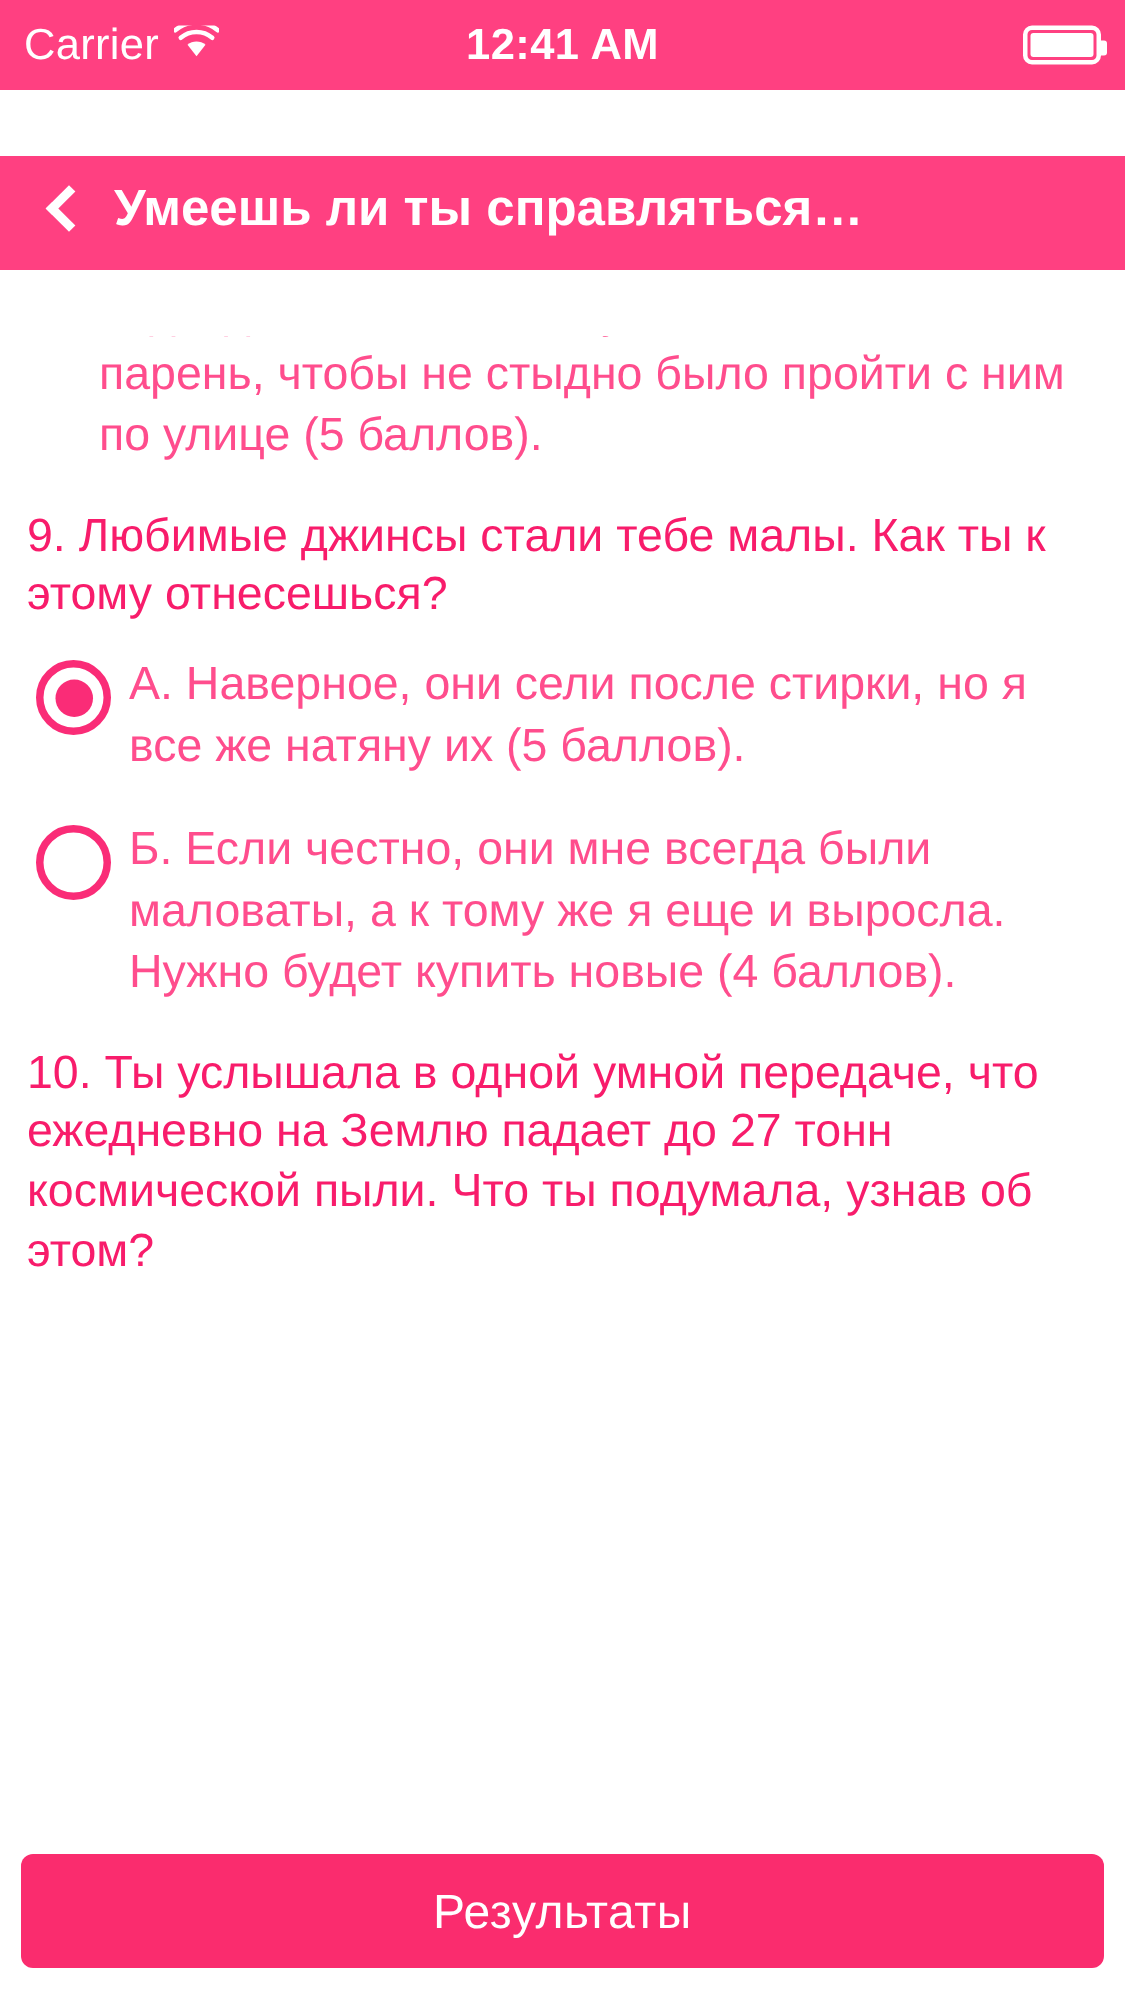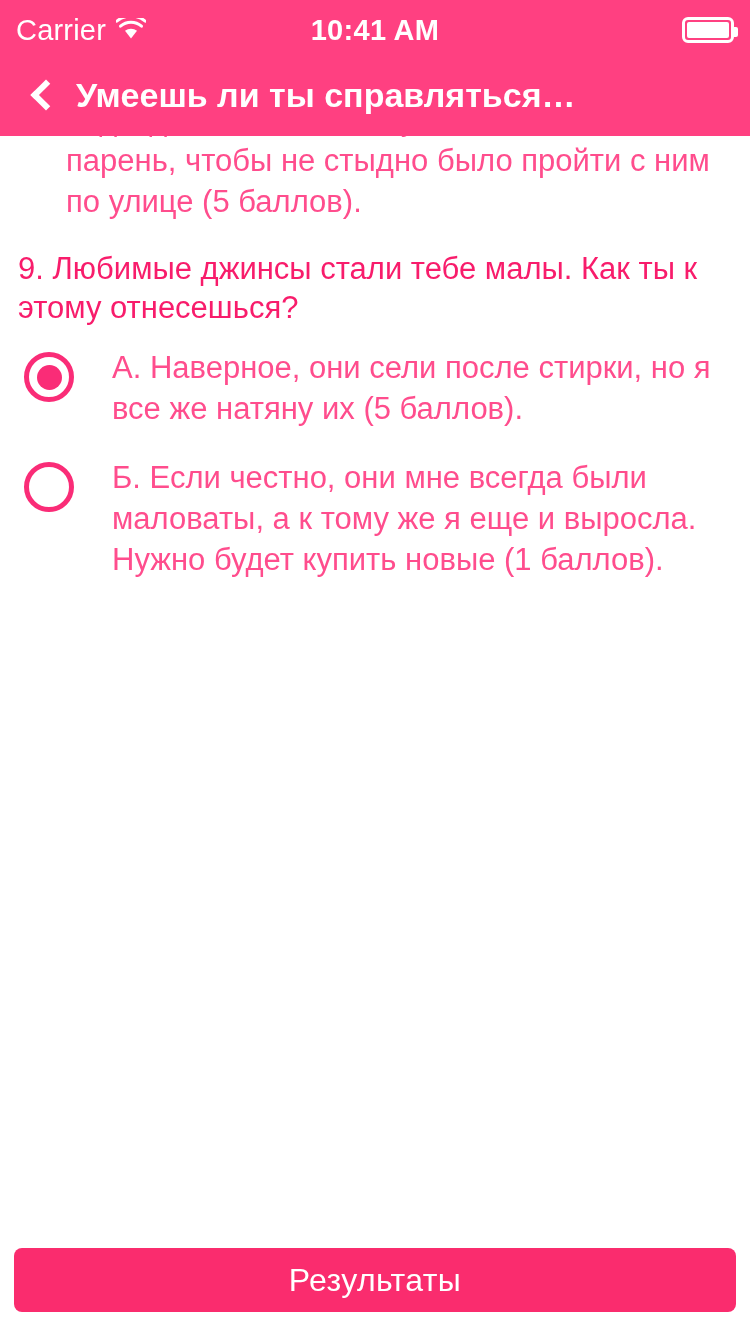--- a/index.html
+++ b/index.html
@@ -8,20 +8,21 @@
     background: #ffffff;
     font-family: "Liberation Sans", sans-serif;
     overflow: hidden;
   }
   .phone {
     position: relative;
     width: 750px; height: 1334px;
     background: #ffffff;
     display: flex;
     flex-direction: column;
+    gap: 44px;
   }
 
   
   .statusbar {
     height: 60px;
     background: #ff4081;
     color: #ffffff;
     display: flex;
     align-items: center;
     padding: 0 16px;
@@ -166,32 +167,31 @@
   }
   .radio.selected .dot { display: block; }
 
   .option-text {
     color: #ff4d8d;
     font-size: 31px;
     line-height: 1.32;
     font-weight: 400;
     flex: 1;
     padding-top: 2px;
-    margin-left: 26px;
   }
 
   
   .footer {
     flex: none;
     padding: 10px 14px 22px 14px;
     background: #ffffff;
   }
   .results-btn {
     width: 100%;
-    height: 64px;
+    height: 76px;
     background: #fa2c6e;
     color: #ffffff;
     border: none;
     border-radius: 8px;
     font-size: 32px;
     font-family: "Liberation Sans", sans-serif;
     letter-spacing: 0.4px;
     display: flex;
     align-items: center;
     justify-content: center;
@@ -206,21 +206,21 @@
     <div class="status-left">
       <span>Carrier</span>
       <span class="wifi-icon">
         <svg width="30" height="22" viewBox="0 0 30 22">
           <path d="M15 20.5 L9 12.8 a9.5 9.5 0 0 1 12 0 Z" fill="#ffffff"></path>
           <path d="M4.5 8.2 a16 16 0 0 1 21 0" stroke="#ffffff" stroke-width="3" fill="none" stroke-linecap="round"></path>
           <path d="M0.8 3.2 a22 22 0 0 1 28.4 0" stroke="#ffffff" stroke-width="3" fill="none" stroke-linecap="round"></path>
         </svg>
       </span>
     </div>
-    <div class="status-time">10:41 AM</div>
+    <div class="status-time">12:41 AM</div>
     <div class="status-right">
       <div class="battery">
         <div class="battery-fill"></div>
       </div>
     </div>
   </div>
 
   <div class="navbar">
     <div class="back-btn">
       <span class="chevron"></span>
@@ -237,23 +237,24 @@
 
       <div class="option">
         <div class="radio selected">
             <span class="dot"></span>
           </div>
         <div class="option-text">А. Наверное, они сели после стирки, но я все же натяну их (5 баллов).</div>
       </div>
 
       <div class="option">
         <div class="radio"></div>
-        <div class="option-text">Б. Если честно, они мне всегда были маловаты, а к тому же я еще и выросла. Нужно будет купить новые (1 баллов).</div>
+        <div class="option-text">Б. Если честно, они мне всегда были маловаты, а к тому же я еще и выросла. Нужно будет купить новые (4 баллов).</div>
       </div>
 
+      <h2 class="question">10. Ты услышала в одной умной передаче, что ежедневно на Землю падает до 27 тонн космической пыли. Что ты подумала, узнав об этом?</h2>
 
 
 
     </div>
   </div>
 
   <div class="footer">
     <button class="results-btn">Результаты</button>
   </div>
 

